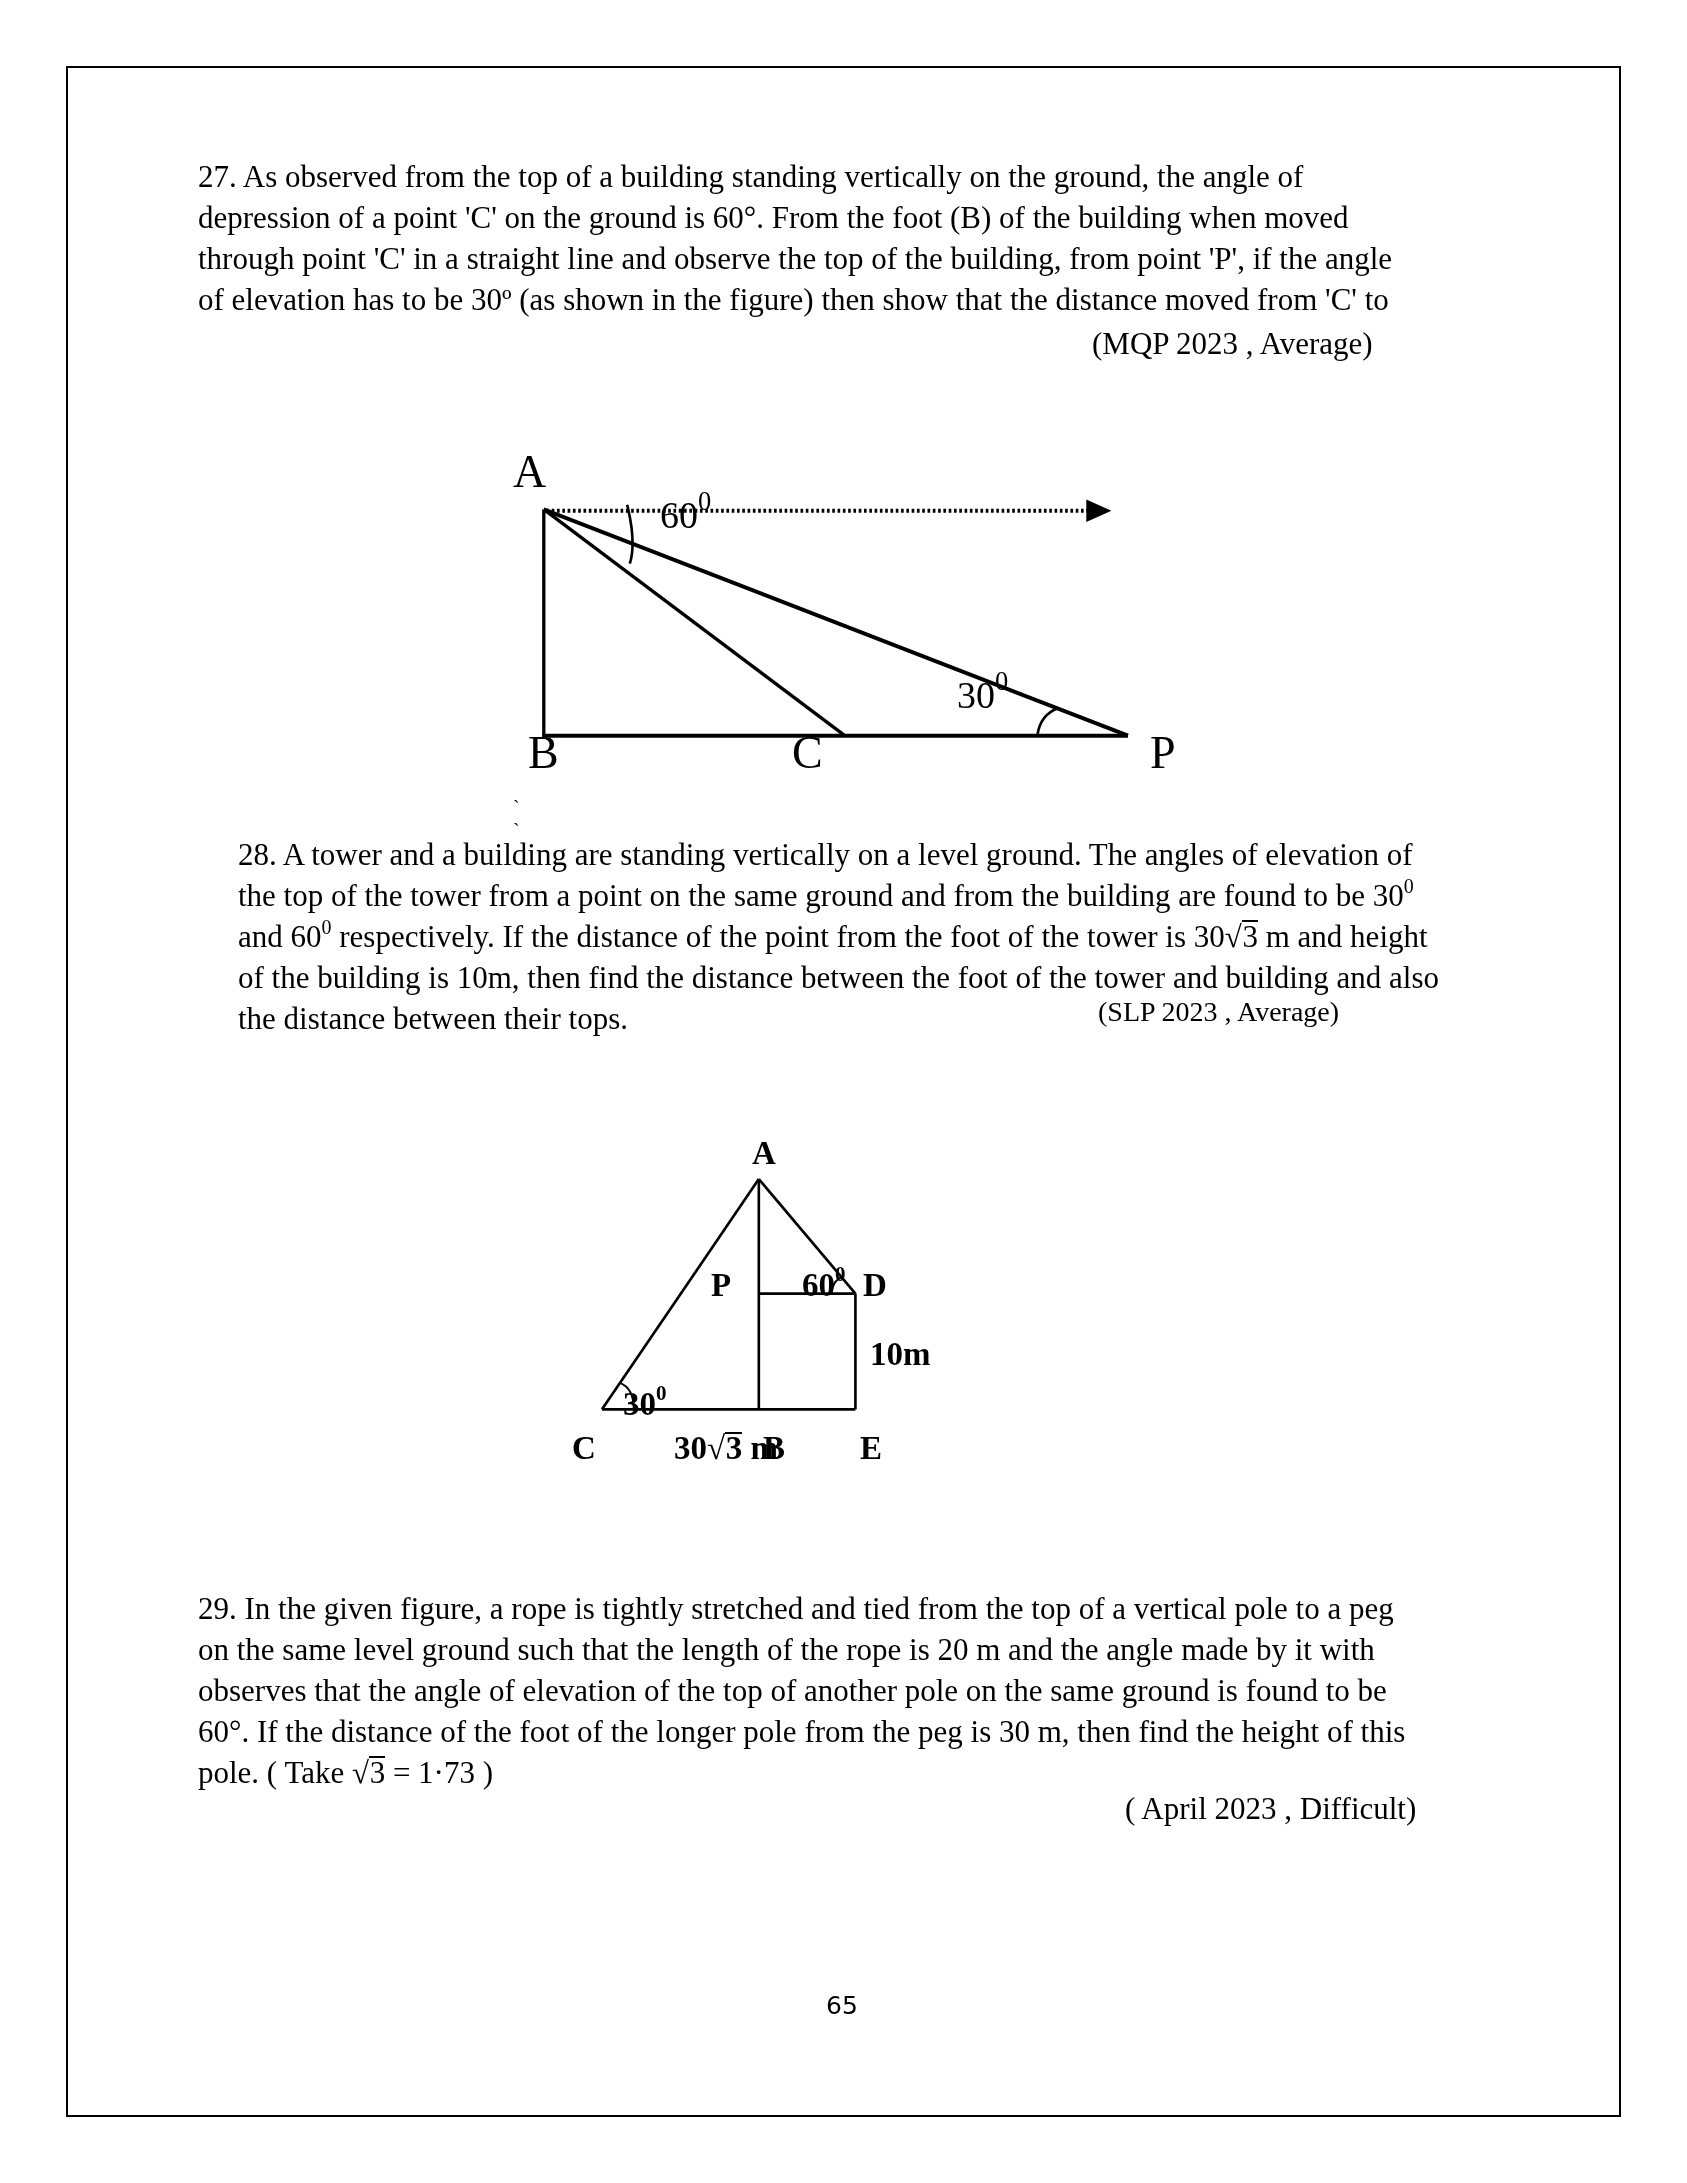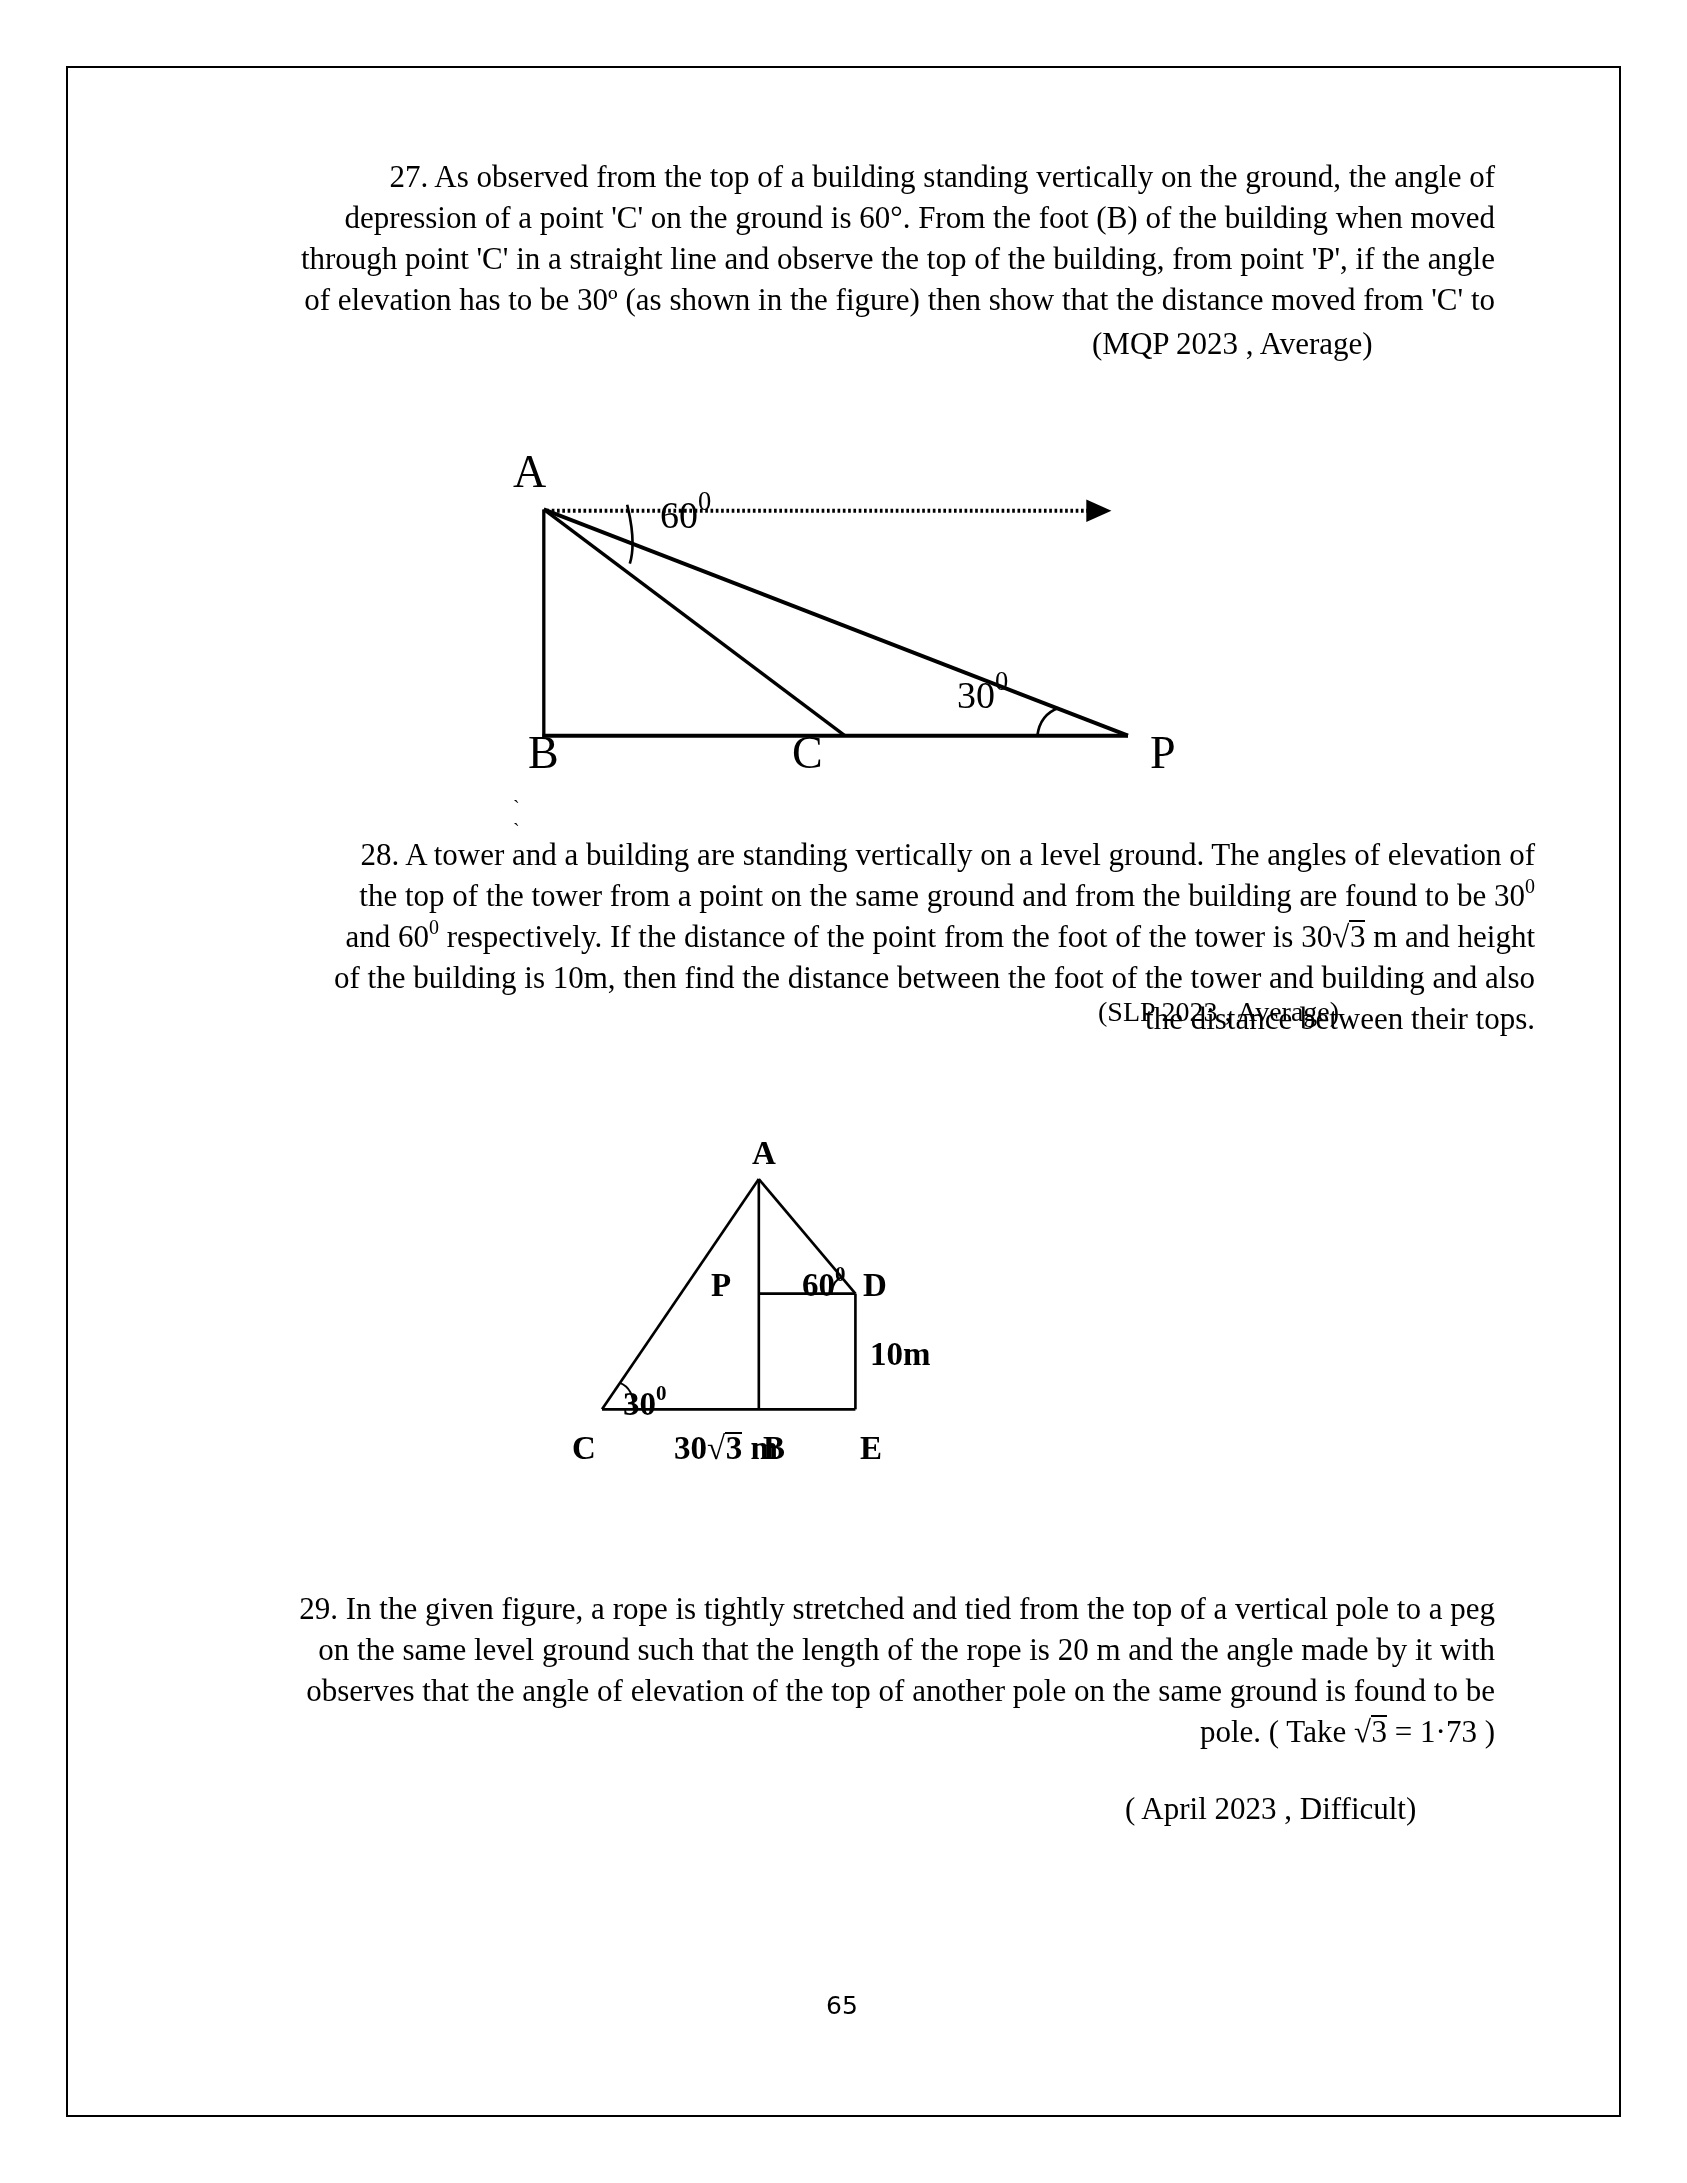--- a/index.html
+++ b/index.html
@@ -1,21 +1,21 @@
 <!DOCTYPE html>
 <html style="font-size:10.6px"><head>
 <meta charset="utf-8">
 <style>
   html, body { margin: 0; padding: 0; background: #ffffff; }
   body { width: 1687px; height: 2183px; position: relative; overflow: hidden;
          font-family: "Liberation Serif", "DejaVu Serif", serif; color: #000; }
   .page-border { position: absolute; left: 66px; top: 66px; width: 1551px; height: 2047px;
                  border: 2.6px solid #000; box-sizing: content-box; }
   .question { position: absolute; left: 198px; width: 1297px; font-size: 31px; line-height: 41px; }
-  .question .line { white-space: nowrap; height: 41px; position: relative; text-align: right; }
+  .question .line { white-space: nowrap; height: 41px; position: relative; }
   .source { position: absolute; white-space: nowrap; }
   sup { font-size: 20px; vertical-align: 0; position: relative; top: -13.2px; }
   .sqrt { display: inline-block; position: relative; }
   .sqrt .rad { display: inline-block; border-top: 2.6px solid #000; padding-left: 0.7px; line-height: 29px; }
   .figure { position: absolute; left: 0; top: 0; }
   .fig-label { position: absolute; font-family: "Liberation Serif", serif; white-space: nowrap; }
   .fig1 .fig-label { font-size: 46px; }
   .fig2 .fig-label { font-size: 33px; font-weight: bold; }
   .page-number { position: absolute; left: 826px; top: 1991px; font-family: "DejaVu Sans", sans-serif;
                  font-size: 25px; }
@@ -113,20 +113,21 @@
   </span>
   <span class="fig-label" style="left:674px; top:1430px;">
     <span>30</span><span class="sqrt">√<span class="rad">3</span></span><span> m</span>
   </span>
 </div>
 
 <div class="question" style="top:1588px;">
   <div class="line">29. In the given figure, a rope is tightly stretched and tied from the top of a vertical pole to a peg</div>
   <div class="line">on the same level ground such that the length of the rope is 20 m and the angle made by it with</div>
   <div class="line">observes that the angle of elevation of the top of another pole on the same ground is found to be</div>
+  <div class="line">60°. If the distance of the foot of the longer pole from the peg is 30 m, then find the height of this</div>
   <div class="line">
     <span>pole. ( Take </span><span class="sqrt">√<span class="rad">3</span></span><span> = 1·73 )</span>
   </div>
 </div>
 <div class="source" style="left:1125px; top:1791px; font-size:31px;">( April  2023  , Difficult)</div>
 
 <div class="page-number">65</div>
 
 
 </body></html>

